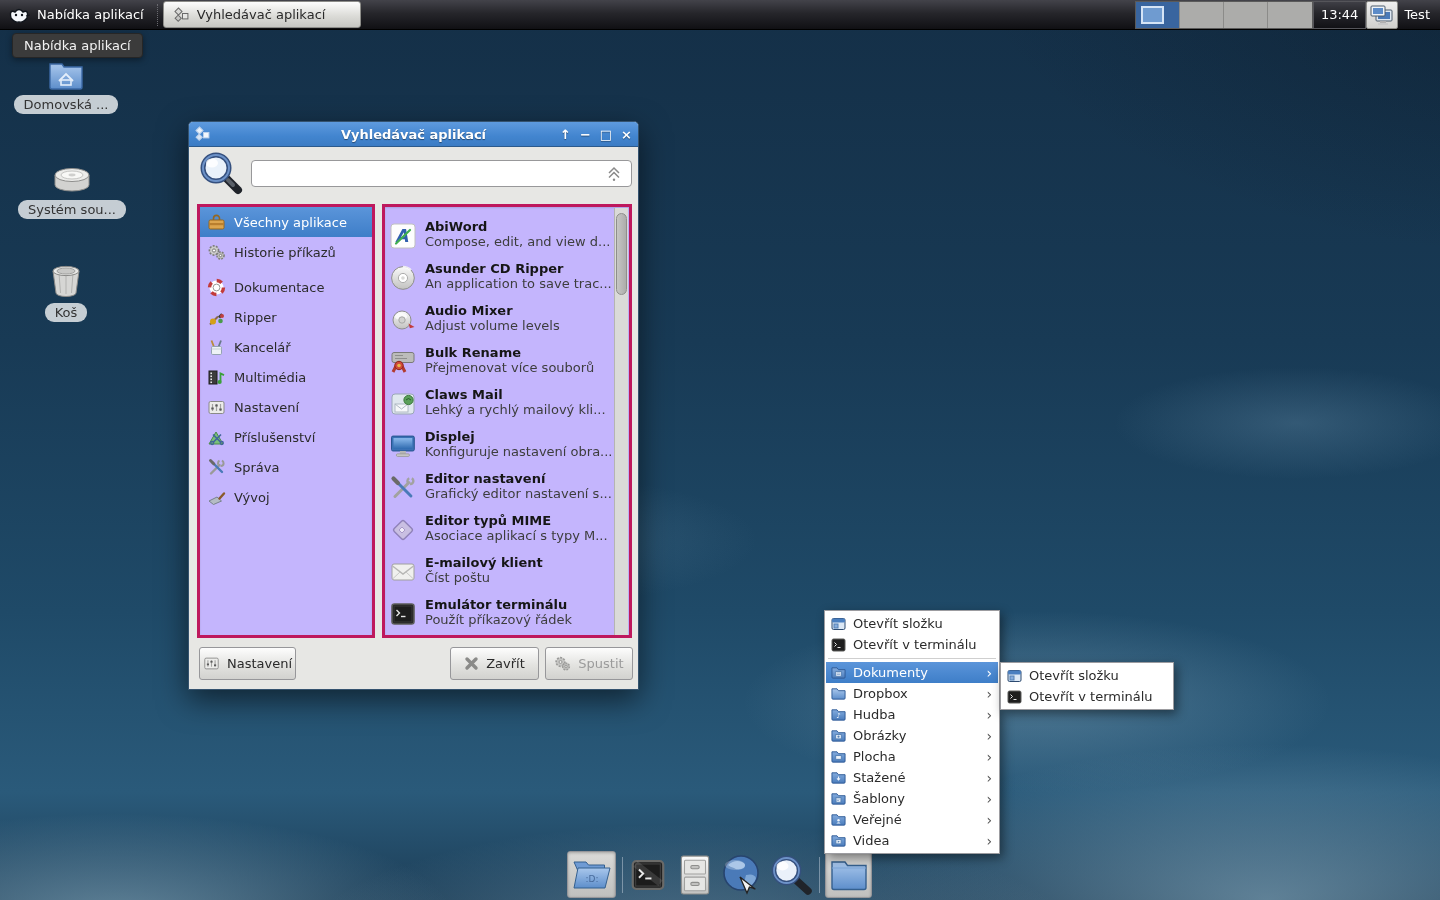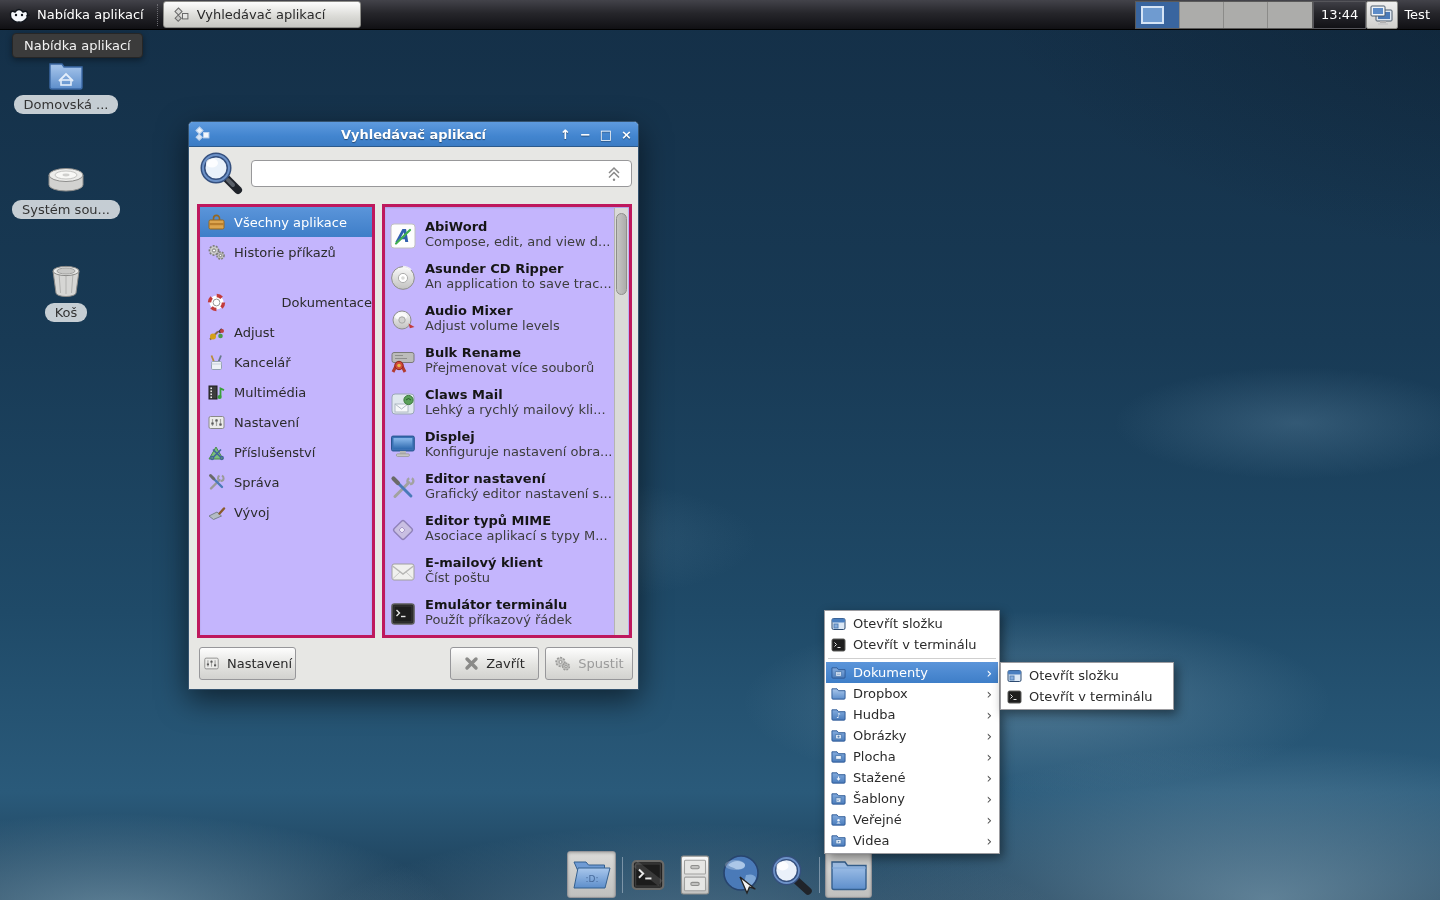--- a/index.html
+++ b/index.html
@@ -50,21 +50,21 @@
     color:#f2f2f2; padding:4px 11px; box-shadow:0 2px 6px rgba(0,0,0,.4);
   }
 
   
   .desk-icon { position:absolute; width:130px; display:flex; flex-direction:column; align-items:center; gap:5px; }
   .desk-icon .dlabel {
     background:rgba(222,226,230,.88); color:#333; border-radius:9px; padding:2px 10px;
     max-width:126px; white-space:nowrap; overflow:hidden;
   }
   #dicon-home { left:1px; top:60px; }
-  #dicon-fs   { left:1px; top:163px; }
+  #dicon-fs   { left:7px; top:163px; }
   #dicon-trash{ left:1px; top:264px; }
 
   
   #finder {
     position:absolute; left:188px; top:121px; width:451px; height:569px; z-index:40;
     background:#e7e7e4; border:1px solid #35536f; border-radius:5px 5px 1px 1px;
     box-shadow:0 10px 30px rgba(0,0,0,.55);
   }
   #titlebar {
     height:25px; border-radius:4px 4px 0 0; display:flex; align-items:center; padding:0 6px;
@@ -83,21 +83,21 @@
     font-family:"DejaVu Sans","Liberation Sans",sans-serif;
   }
   #collapse-ico { position:absolute; left:416px; top:18px; }
 
   .sunken { background:#c4b5fd; border:3px solid #be185d; box-shadow:inset 0 1px 2px rgba(0,0,0,.12); }
   #cat-panel  { position:absolute; left:8px;  top:82px; width:178px; height:434px; overflow:hidden; }
   #app-panel  { position:absolute; left:193px; top:82px; width:250px; height:434px; overflow:hidden; }
 
   .cat-row { height:30px; display:flex; align-items:center; gap:8px; padding-left:7px; color:#2b2b2b; }
   .cat-row.sel { background:linear-gradient(180deg,#5b95da,#3e7ec8); color:#fff; }
-  .cat-row.gap { margin-top:20px;justify-content:space-between; }
+  .cat-row.gap { margin-top:5px; }
 
   .app-row { height:42px; display:flex; align-items:flex-end; gap:9px; padding:0 18px 0 5px; }
   .app-row .texts { min-width:0; }
   .app-row .aname { font-weight:bold; color:#161616; white-space:nowrap; overflow:hidden; }
   .app-row .adesc { color:#3d3d3d; white-space:nowrap; overflow:hidden; }
 
   #scrollbar { position:absolute; right:1px; top:1px; width:14px; height:432px; background:#dadad8; border-left:1px solid #b4b4b2; }
   #scroll-thumb { position:absolute; left:1px; top:5px; width:11px; height:82px; border-radius:6px;
     background:linear-gradient(90deg,#c6c6c4,#adadab); border:1px solid #8e8e8c; }
 
@@ -312,21 +312,21 @@
         <span>Dokumentace</span>
       </div>
       <div class="cat-row">
         <svg width="19" height="19" viewBox="0 0 19 19">
             <path d="M3 16.5 L11 8.5" stroke="#8a6a4a" stroke-width="2"></path>
             <path d="M11 8.5 l3.2-3.2 2 2 -3.2 3.2 Z" fill="#3a3a3a"></path>
             <circle cx="6" cy="13.5" r="3" fill="#d4a017"></circle>
             <circle cx="13.5" cy="13" r="2.3" fill="#4a9a4a"></circle>
             <circle cx="15" cy="8" r="2" fill="#c04040"></circle>
           </svg>
-        <span>Adjust</span>
+        <span>Ripper</span>
       </div>
       <div class="cat-row">
         <svg width="19" height="19" viewBox="0 0 19 19">
             <path d="M7 9 L4.5 2.5" stroke="#b98c3a" stroke-width="1.8"></path>
             <path d="M11.5 9 L14 2.5" stroke="#68798a" stroke-width="1.8"></path>
             <rect x="4.5" y="8.5" width="10" height="8" rx="1.2" fill="#eef2f6" stroke="#94a2b2"></rect>
             <path d="M4.5 11 h10" stroke="#c6cfd9"></path>
           </svg>
         <span>Kancelář</span>
       </div>

